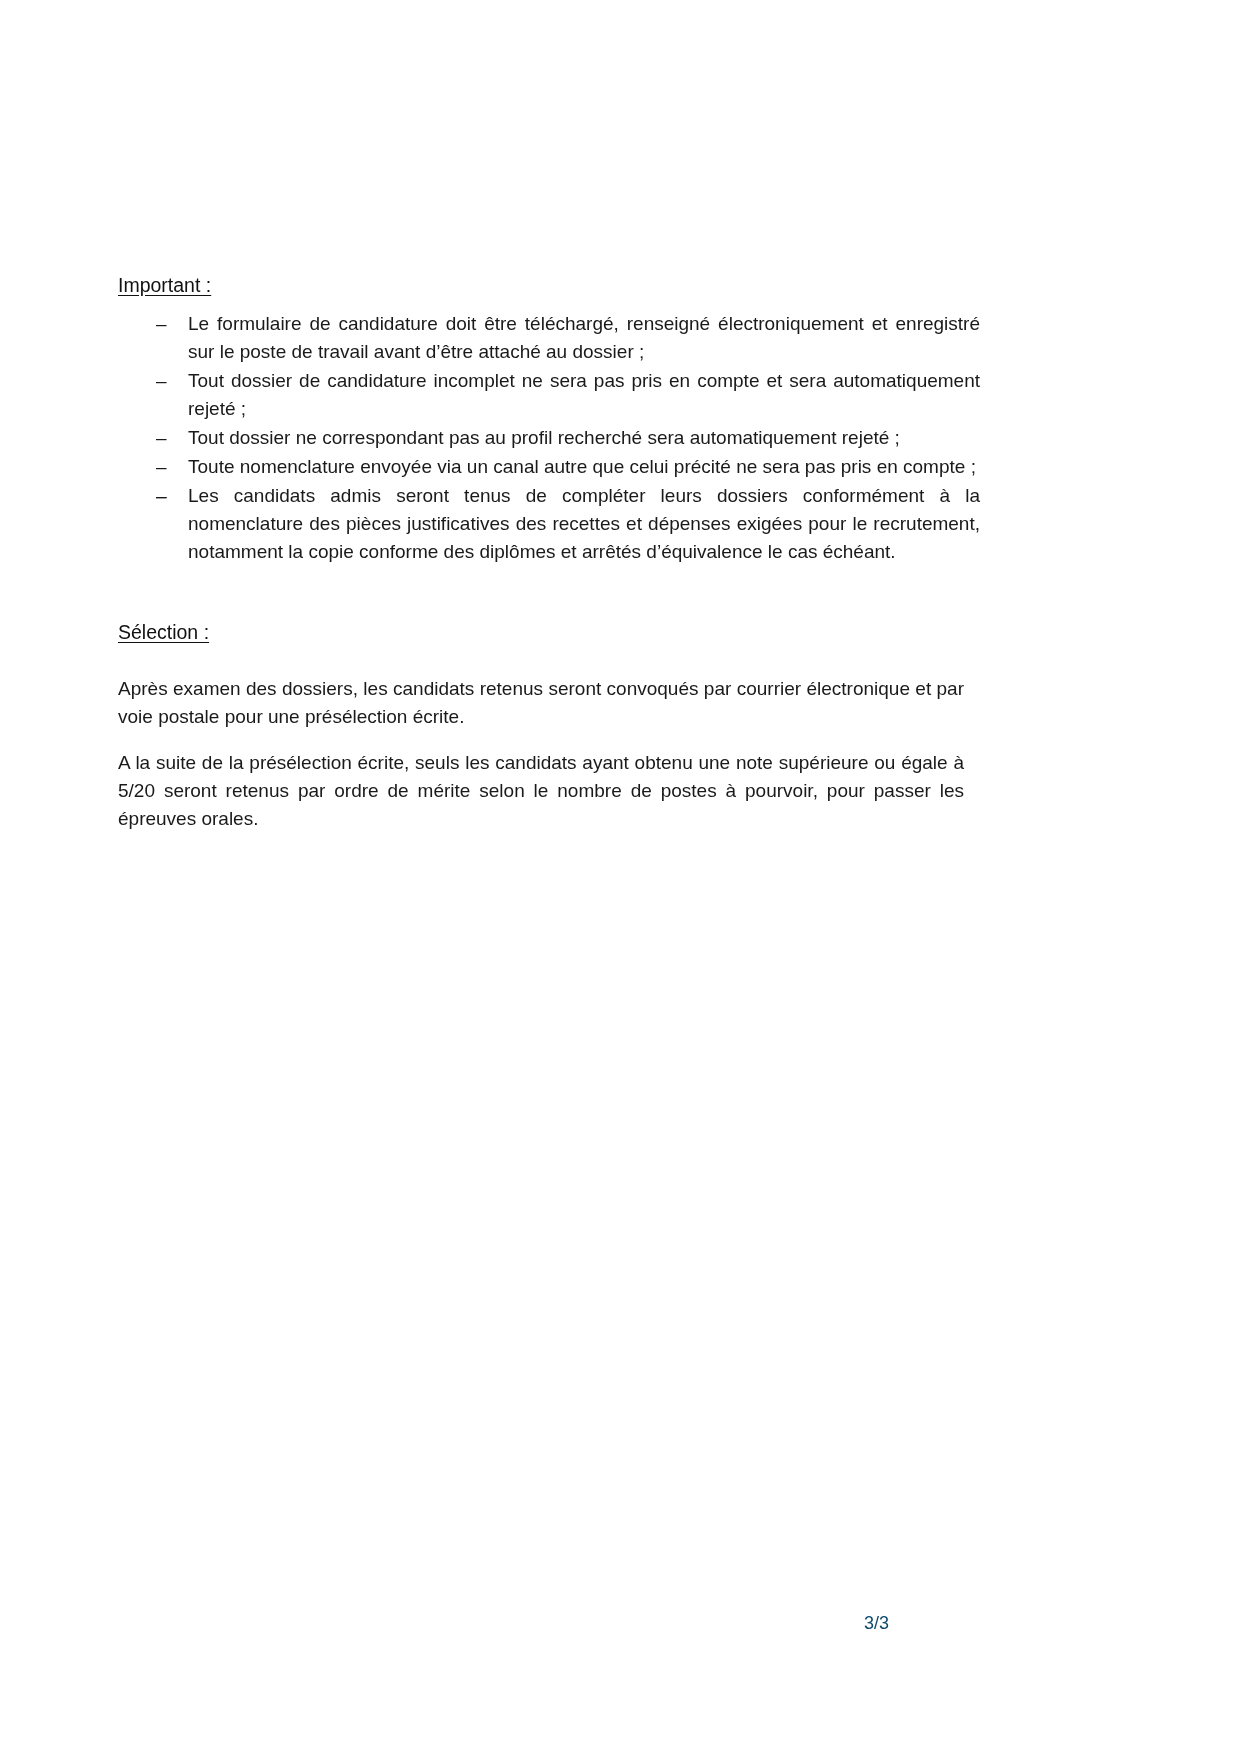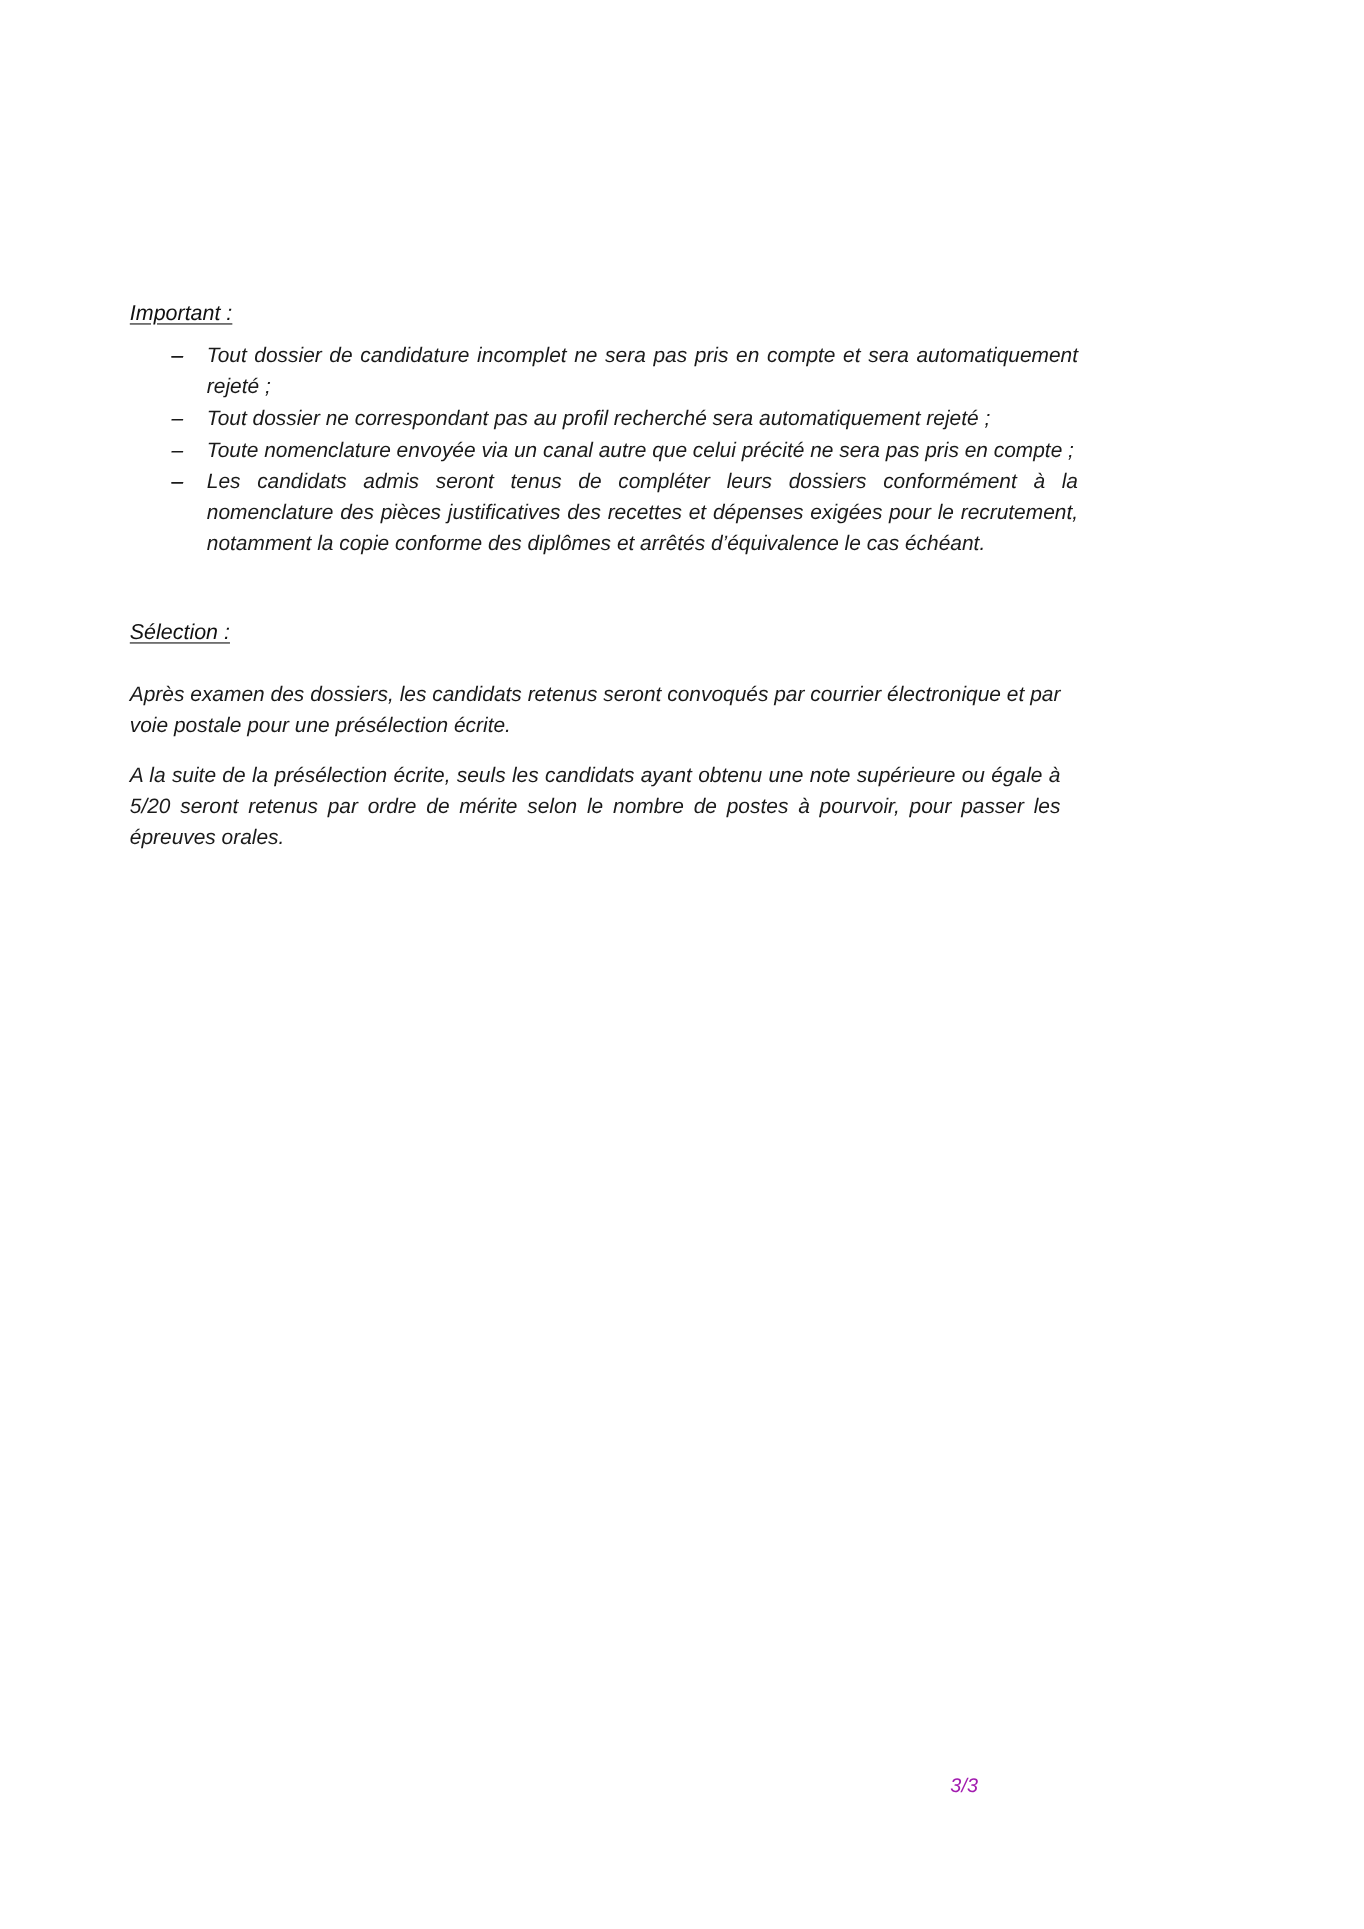--- a/index.html
+++ b/index.html
@@ -9,21 +9,20 @@
   }
   .page {
     position: relative;
     width: 1011px;
     height: 1754px;
     background: #ffffff;
     font-family: "Liberation Sans", sans-serif;
     color: #1a1a1a;
     box-sizing: border-box;
     overflow: hidden;
-    font-style: italic;
   }
   .content {
     position: absolute;
     left: 118px;
     top: 272px;
     width: 862px;
   }
   .section-heading {
     font-size: 19.5px;
     line-height: 1.35;
@@ -60,35 +59,36 @@
     margin: 0 16px 18px 0;
     color: #1a1a1a;
   }
   .spacer-lg { height: 52px; }
   .selection-block .section-heading { margin-bottom: 30px; }
   .page-number {
     position: absolute;
     right: 122px;
     bottom: 120px;
     font-size: 18px;
-    color: #a21caf;
+    color: #0c4a6e;
   }
 </style>
 </head>
 <body>
 
 <div class="page">
 
   <div class="content">
 
     <div class="important-block">
       <h2 class="section-heading">Important :</h2>
       <ul class="dash-list">
         <li>
           <span class="dash">–</span>
+          <span>Le formulaire de candidature doit être téléchargé, renseigné électroniquement et enregistré sur le poste de travail avant d’être attaché au dossier ;</span>
         </li>
         <li>
           <span class="dash">–</span>
           <span>Tout dossier de candidature incomplet ne sera pas pris en compte et sera automatiquement rejeté ;</span>
         </li>
         <li>
           <span class="dash">–</span>
           <span>Tout dossier ne correspondant pas au profil recherché sera automatiquement rejeté ;</span>
         </li>
         <li>

